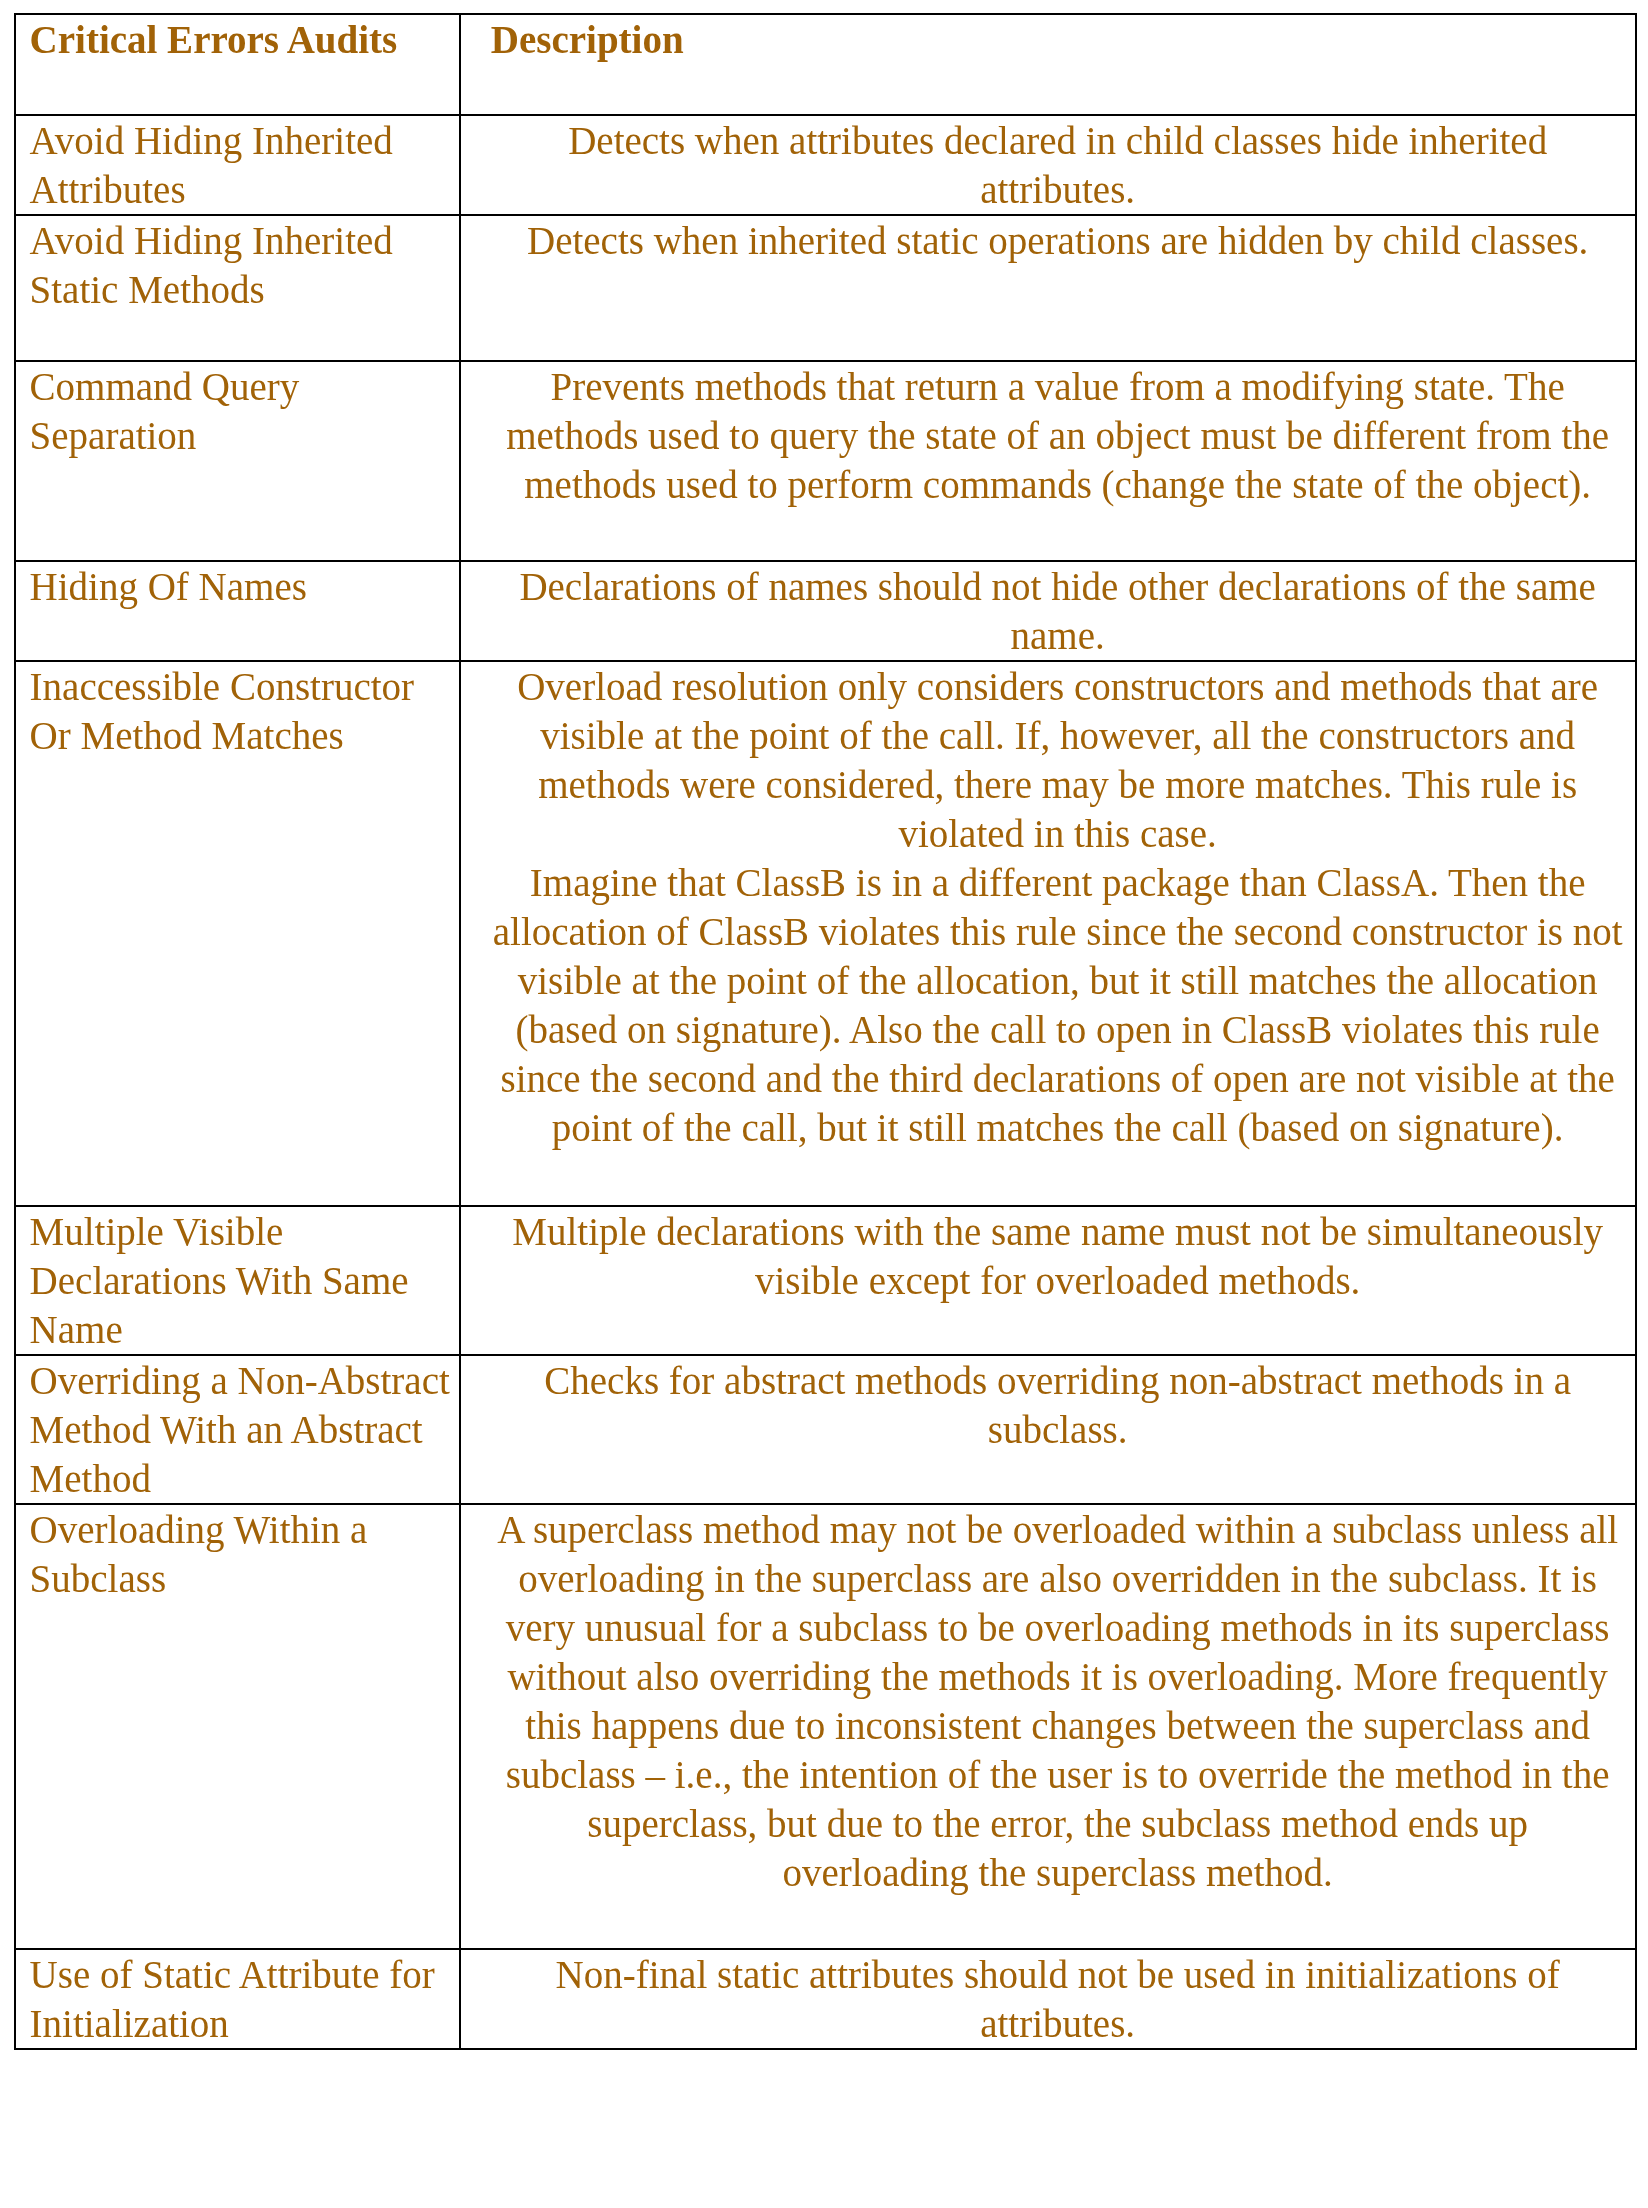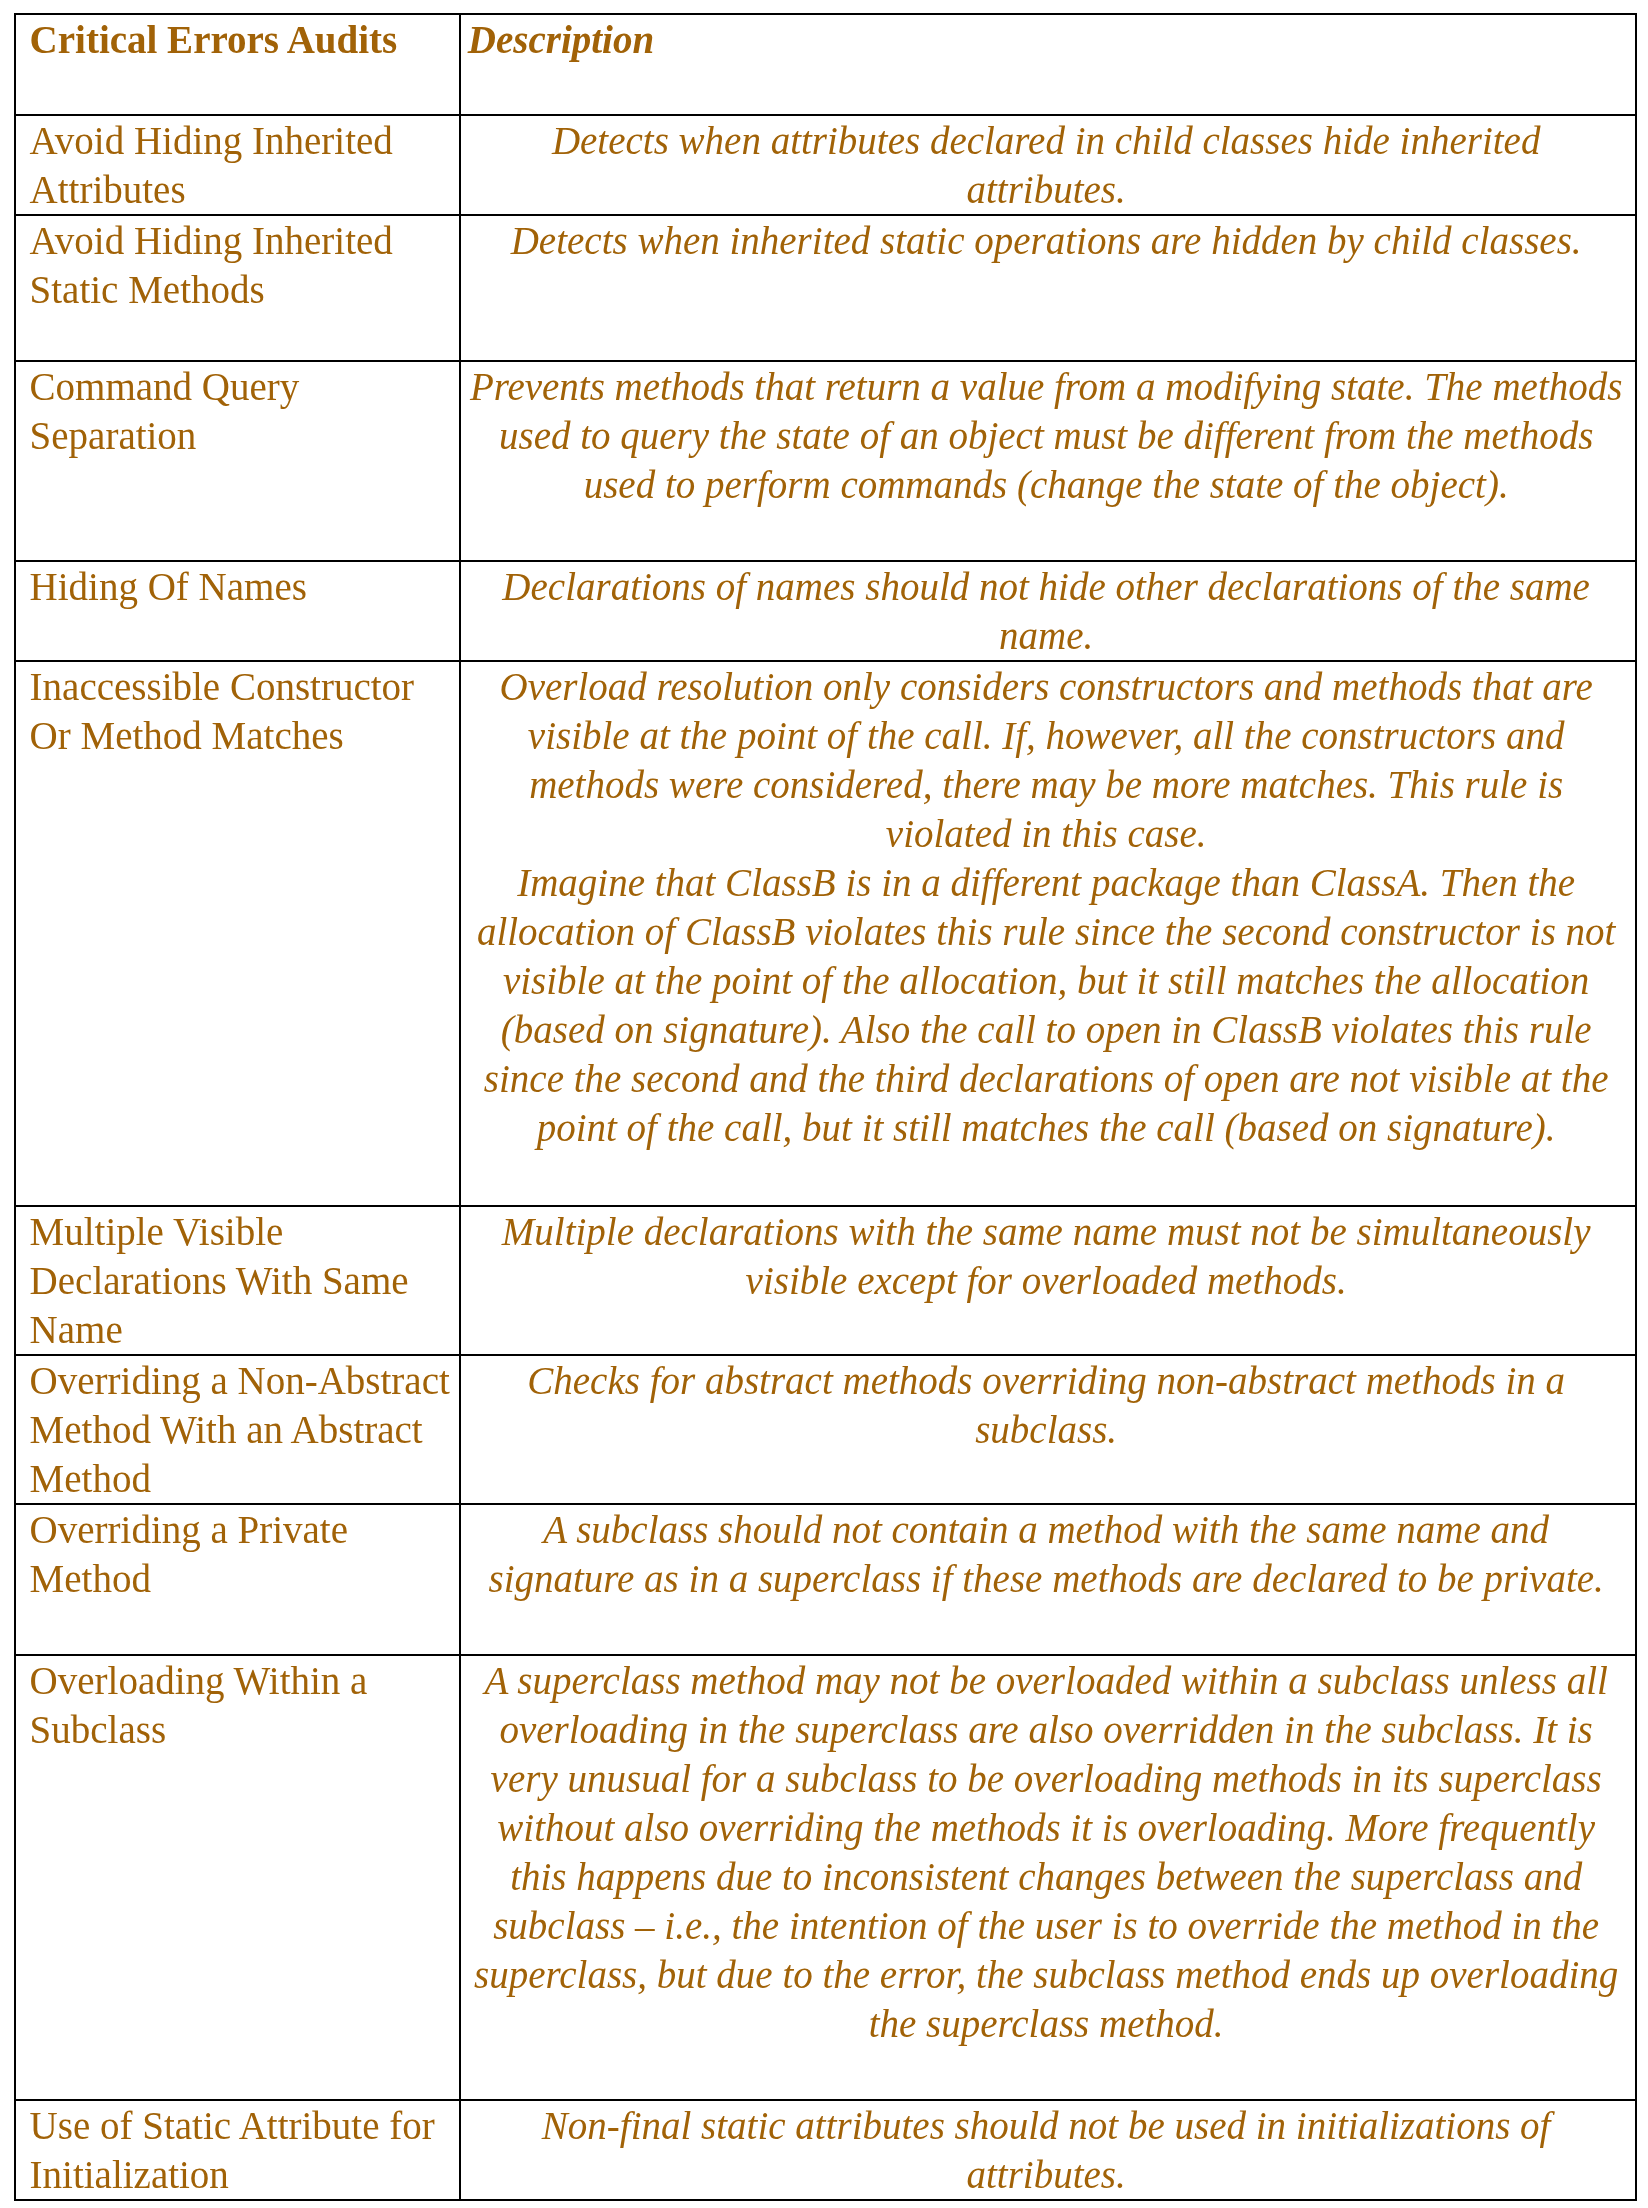--- a/index.html
+++ b/index.html
@@ -17,21 +17,21 @@
   .doc-table col.c1 { width: 445px; }
   .doc-table col.c2 { width: 1176px; }
   .doc-table td, .doc-table th {
     border: 2.6px solid #000000;
     vertical-align: top;
     text-align: left;
     padding: 0 6.9px 0 13.8px;
     font-weight: normal;
   }
   .doc-table th { font-weight: bold; }
-  .doc-table td.desc, .doc-table th.desc { padding-left: 7px; padding-right: 10.3px; font-style: italic; }
+  .doc-table td.desc, .doc-table th.desc { padding-left: 30px; padding-right: 10.3px; }
   .para { display: block; text-align: center; }
   tr.r-h  { height: 101px; }
   tr.r1  { height: 100px; }
   tr.r2  { height: 146px; border-radius: 22px; }
   tr.r3  { height: 200px; }
   tr.r4  { height: 84px; }
   tr.r5  { height: 545px; }
   tr.r6  { height: 148px; }
   tr.r7  { height: 149px; }
   tr.r8  { height: 151px; }
@@ -89,26 +89,20 @@
       <td class="desc">
         <span class="para">Multiple declarations with the same name must not be simultaneously visible except for overloaded methods.</span>
       </td>
     </tr>
     <tr class="r7">
       <td>Overriding a Non-Abstract Method With an Abstract Method</td>
       <td class="desc">
         <span class="para">Checks for abstract methods overriding non-abstract methods in a subclass.</span>
       </td>
     </tr>
-    <tr class="r8">
-      <td>Overriding a Private Method</td>
-      <td class="desc">
-        <span class="para">A subclass should not contain a method with the same name and signature as in a superclass if these methods are declared to be private.</span>
-      </td>
-    </tr>
     <tr class="r9">
       <td>Overloading Within a Subclass</td>
       <td class="desc">
         <span class="para">A superclass method may not be overloaded within a subclass unless all overloading in the superclass are also overridden in the subclass.  It is very unusual for a subclass to be overloading methods in its superclass without also overriding the methods it is overloading.  More frequently this happens due to inconsistent changes between the superclass and subclass – i.e., the intention of the user is to override the method in the superclass, but due to the error, the subclass method ends up overloading the superclass method.</span>
       </td>
     </tr>
     <tr class="r10">
       <td>Use of Static Attribute for Initialization</td>
       <td class="desc">
         <span class="para">Non-final static attributes should not be used in initializations of attributes.</span>

